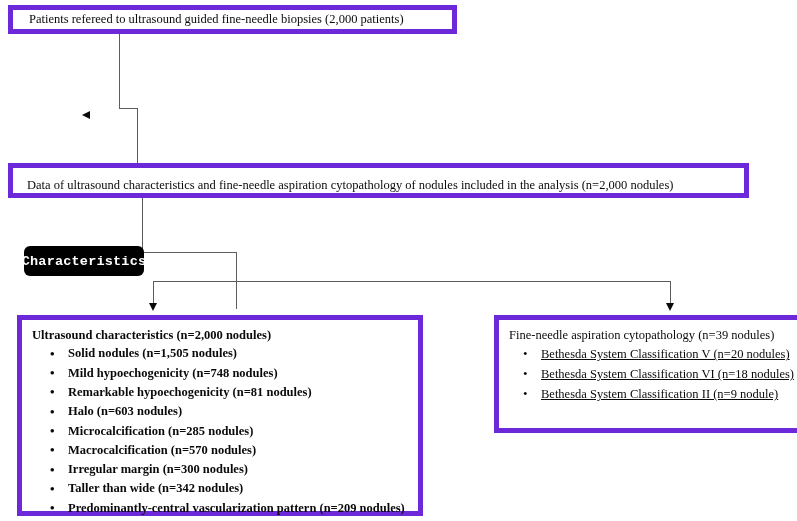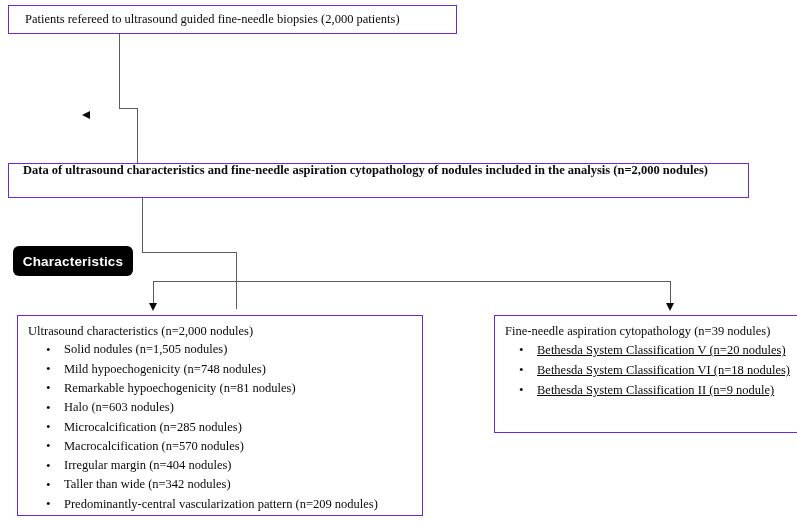--- a/index.html
+++ b/index.html
@@ -14,21 +14,21 @@
     background: #ffffff;
     font-family: "Liberation Serif", "DejaVu Serif", serif;
     color: #0a0a0a;
     overflow: hidden;
   }
 
   
   .box {
     position: absolute;
     box-sizing: border-box;
-    border: 1px solid #6d28d9;
+    border: 5px solid #6d28d9;
     background: #ffffff;
   }
   .box-top {
     left: 8px;
     top: 5px;
     width: 449px;
     height: 29px;
     display: flex;
     align-items: center;
   }
@@ -37,35 +37,35 @@
     font-size: 12.5px;
     line-height: 1.1;
     white-space: nowrap;
   }
   .box-data {
     left: 8px;
     top: 163px;
     width: 741px;
     height: 35px;
     display: flex;
-    align-items: flex-start;
-    font-weight: bold;
+    align-items: flex-end;
   }
   .box-data .txt {
     padding-left: 14px;
     font-size: 12.5px;
     line-height: 1.1;
     white-space: nowrap;
   }
   .box-left {
     left: 17px;
     top: 315px;
     width: 406px;
     height: 201px;
     padding: 8px 6px 6px 10px;
+    font-weight: bold;
   }
   .box-right {
     left: 466px;
     top: 315px;
     width: 321px;
     height: 118px;
     padding: 8px 6px 6px 10px;
     margin-left: 28px;
   }
 
@@ -99,31 +99,31 @@
     padding-left: 32px;
     text-decoration: underline;
   }
   .box-right ul.bullets li::before {
     left: 14px;
   }
 
   
   .badge {
     position: absolute;
-    left: 13px;
+    left: 24px;
     top: 246px;
     width: 120px;
     height: 30px;
     background: #000000;
     border-radius: 6px;
     display: flex;
     align-items: center;
     justify-content: center;
     color: #ffffff;
-    font-family: Liberation Sans, sans-serif;
+    font-family: Liberation Mono, monospace;
     font-weight: bold;
     font-size: 13.5px;
     letter-spacing: 0.2px;
   }
 
   
   .ln {
     position: absolute;
     background: #5c5c5c;
   }
@@ -181,21 +181,21 @@
 
   <div class="box box-left">
     <p class="list-head">Ultrasound characteristics (n=2,000 nodules)</p>
     <ul class="bullets">
       <li>Solid nodules (n=1,505 nodules)</li>
       <li>Mild hypoechogenicity (n=748 nodules)</li>
       <li>Remarkable hypoechogenicity (n=81 nodules)</li>
       <li>Halo (n=603 nodules)</li>
       <li>Microcalcification (n=285 nodules)</li>
       <li>Macrocalcification (n=570 nodules)</li>
-      <li>Irregular margin (n=404 nodules)</li>
+      <li>Irregular margin (n=300 nodules)</li>
       <li>Taller than wide (n=342 nodules)</li>
       <li>Predominantly-central vascularization pattern (n=209 nodules)</li>
     </ul>
   </div>
 
   <div class="box box-right">
     <p class="list-head">Fine-needle aspiration cytopathology (n=39 nodules)</p>
     <ul class="bullets">
       <li>Bethesda System Classification V (n=20 nodules)</li>
       <li>Bethesda System Classification VI (n=18 nodules)</li>

